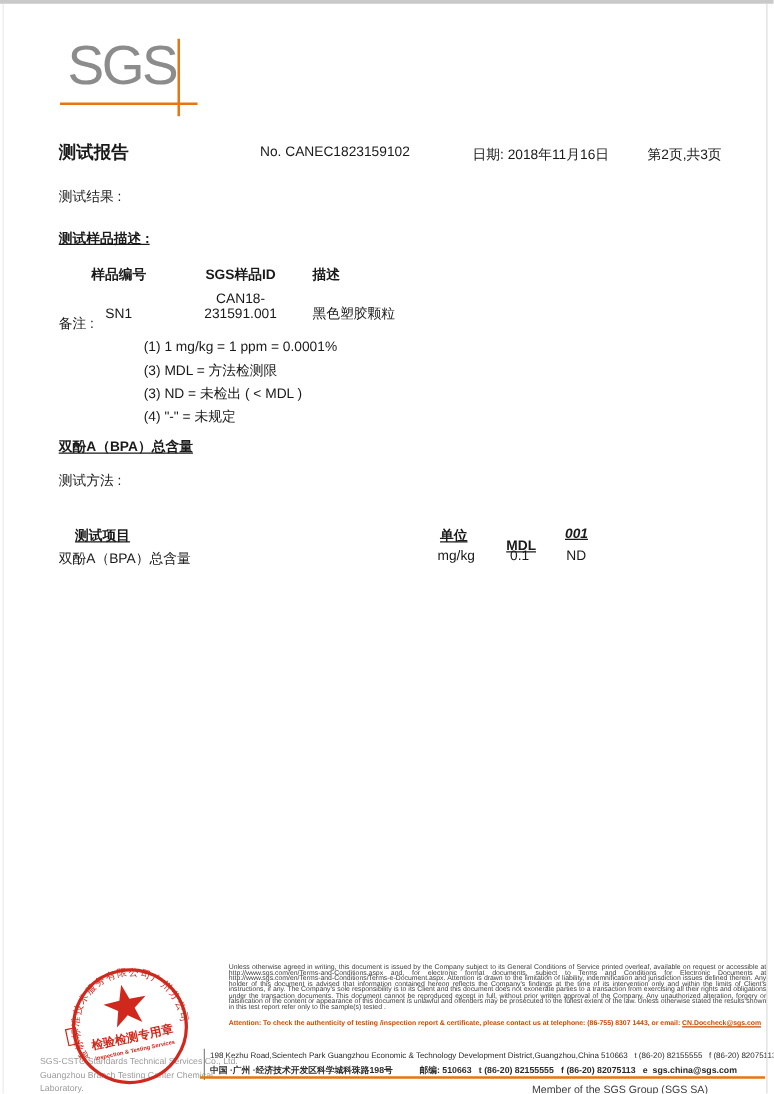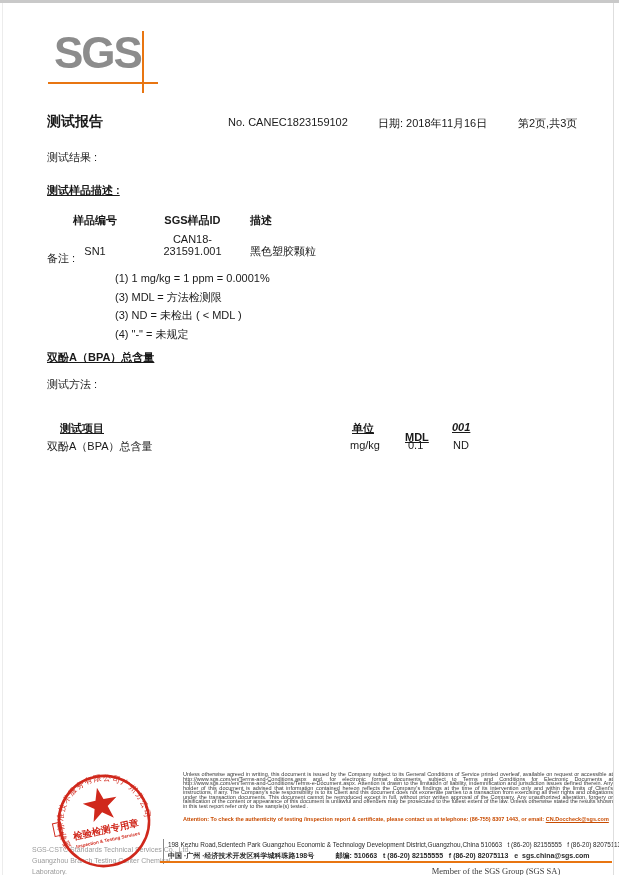--- a/index.html
+++ b/index.html
@@ -4,21 +4,21 @@
 <style>
   html,body{margin:0;padding:0;background:#ffffff;}
   body{font-family:"Liberation Sans","DejaVu Sans",sans-serif;color:#222;}
   .page{position:relative;width:619px;height:875px;background:#fff;overflow:hidden;
         border-top:3px solid #c9c9c9;box-sizing:border-box;}
   .page::after{content:"";position:absolute;top:0;right:5px;width:1px;height:100%;background:#dedede;}
   .page::before{content:"";position:absolute;top:0;left:2px;width:1px;height:100%;background:#ececec;}
   .abs{position:absolute;}
 
   
-  .logo-text{font-size:44px;font-weight:bold;color:#8c8c8c;letter-spacing:-2px;line-height:1;}
+  .logo-text{font-size:44px;font-weight:normal;color:#8c8c8c;letter-spacing:-2px;line-height:1;}
   .logo-vline{width:2px;background:#e87511;}
   .logo-hline{height:2px;background:#e87511;}
 
   
   .doc-title{font-size:14px;font-weight:bold;color:#1a1a1a;}
   .hdr-txt{font-size:11px;color:#1a1a1a;}
 
   .body-txt{font-size:11px;color:#1a1a1a;}
   .bold{font-weight:bold;}
   .ul{text-decoration:underline;}
@@ -30,36 +30,36 @@
 
   .method-text{font-size:11px;color:#1a1a1a;line-height:17.5px;width:482px;}
 
   
   .fineprint{font-size:5.5px;line-height:4.55px;color:#3a3a3a;text-align:justify;width:430px;}
   .attention{font-size:5.5px;line-height:4.8px;color:#c84b00;font-weight:bold;width:430px;}
   .addr{font-size:6.4px;color:#2a2a2a;white-space:pre;}
   .addr-cn{font-size:7px;font-weight:bold;}
   .company-gray{font-size:7px;color:#9b9b9b;line-height:11px;}
   .orange-rule{height:2px;background:#e87511;}
-  .member{font-size:8.5px;color:#3c3c3c;font-family:Liberation Serif, serif;}
+  .member{font-size:8.5px;color:#3c3c3c;}
   .vdiv{width:1px;background:#8a8a8a;}
 </style>
 </head>
 <body>
 
 <div class="page">
 
   <div class="abs" style="left:46px;top:24px;width:120px;height:66px;">
     <div class="logo-text abs" style="left:8px;top:4px;">SGS</div>
     <div class="logo-vline abs" style="left:96px;top:4px;height:62px;"></div>
     <div class="logo-hline abs" style="left:2px;top:55px;width:110px;"></div>
   </div>
 
   <div class="abs doc-title" style="left:47px;top:110px;text-align:center;">测试报告</div>
-  <div class="abs hdr-txt" style="left:228px;top:113px;">No. CANEC1823159102</div>
+  <div class="abs hdr-txt" style="left:208px;top:113px;">No. CANEC1823159102</div>
   <div class="abs hdr-txt" style="left:378px;top:113px;">日期: 2018年11月16日</div>
   <div class="abs hdr-txt" style="left:518px;top:113px;text-align:center;">第2页,共3页</div>
 
   <div class="abs body-txt" style="left:47px;top:147px;">测试结果 :</div>
 
   <div class="abs body-txt bold ul" style="left:47px;top:180px;">测试样品描述 :</div>
 
   <div class="abs" style="left:47px;top:207px;width:520px;">
     <div>
       <span class="sample-col body-txt bold" style="width:96px;">样品编号</span>

